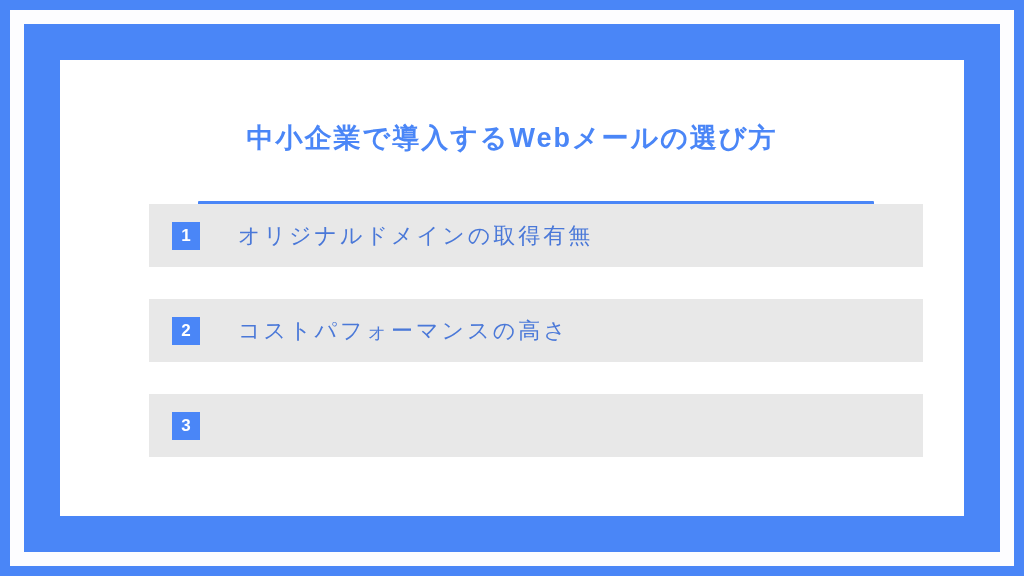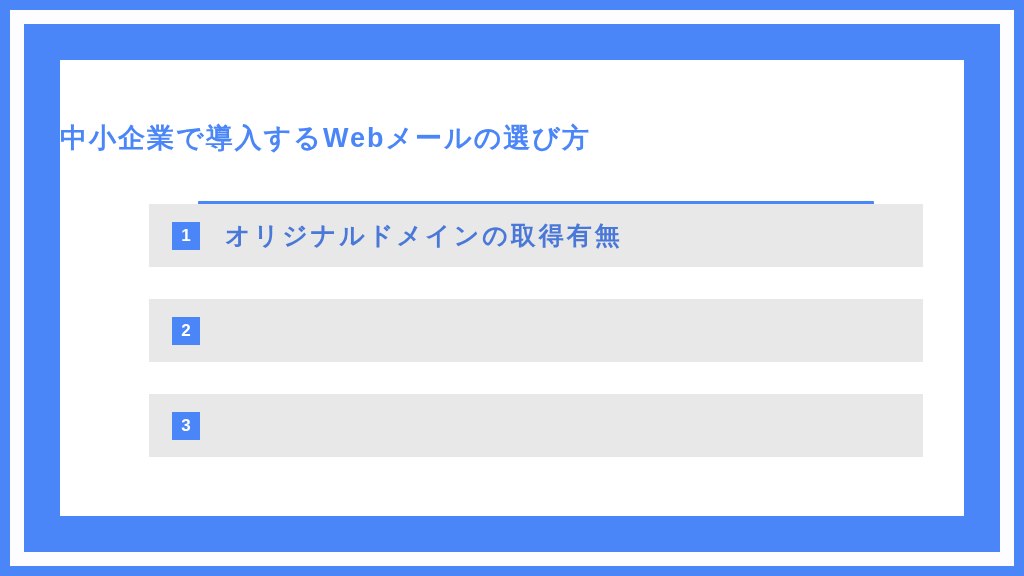--- a/index.html
+++ b/index.html
@@ -49,20 +49,21 @@
     bottom: 36px;
     background: #ffffff;
   }
 
   
   .title-block {
     position: absolute;
     left: 0;
     right: 0;
     top: 62px;
+    text-align: center;
   }
   .title-text {
     display: block;
     font-size: 27px;
     font-weight: bold;
     letter-spacing: 2px;
     color: #4a86f7;
     line-height: 1.25;
     white-space: nowrap;
   }
@@ -103,23 +104,23 @@
     color: #ffffff;
     font-size: 17px;
     font-weight: bold;
     display: flex;
     align-items: center;
     justify-content: center;
     line-height: 1;
   }
   .row-label {
     flex: 1 1 auto;
-    margin-left: 25px;
-    font-size: 25px;
-    font-weight: bold;
+    margin-left: 38px;
+    font-size: 22px;
+    font-weight: normal;
     letter-spacing: 3px;
     color: #4a78d8;
     white-space: nowrap;
   }
 </style>
 </head>
 <body>
 
 <div class="slide">
 
@@ -135,20 +136,21 @@
 
         <div class="rows">
 
           <div class="row">
             <span class="row-badge">1</span>
             <span class="row-label">オリジナルドメインの取得有無</span>
           </div>
 
           <div class="row">
             <span class="row-badge">2</span>
+            <span class="row-label">コストパフォーマンスの高さ</span>
           </div>
 
           <div class="row">
             <span class="row-badge">3</span>
           </div>
 
         </div>
 
       </div>
     </div>

